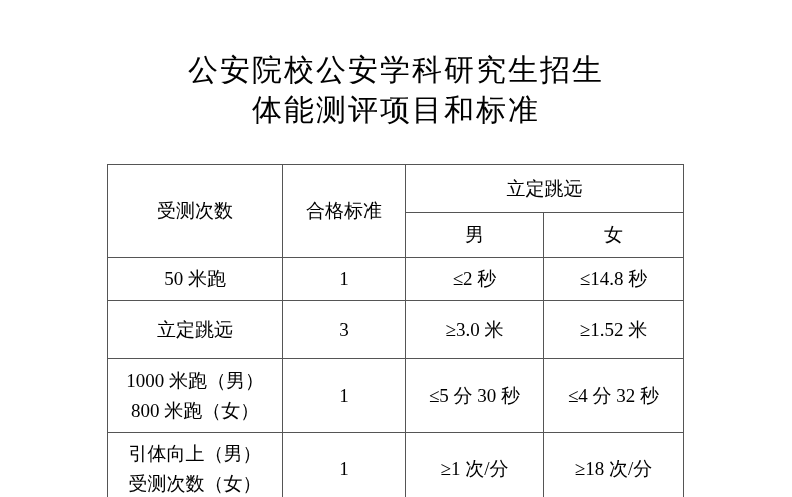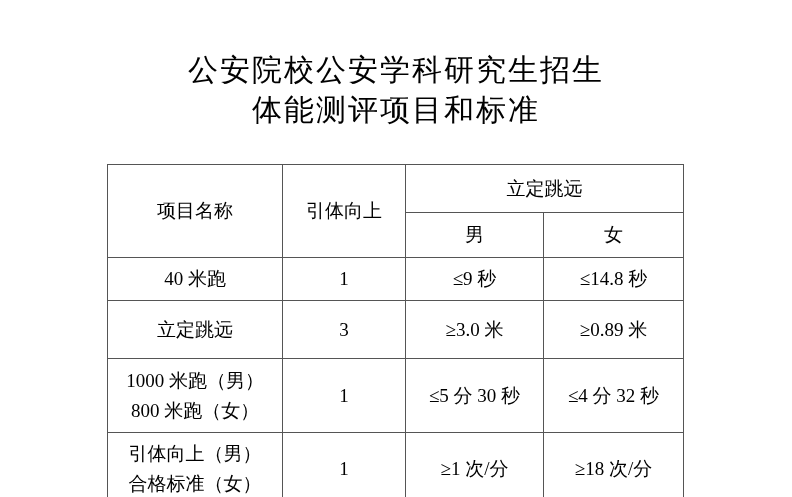--- a/index.html
+++ b/index.html
@@ -72,60 +72,60 @@
 
 <table class="fitness-table">
   <colgroup>
     <col class="c1">
       <col class="c2">
       <col class="c3">
       <col class="c4">
   </colgroup>
   <tbody>
     <tr class="hdr-a">
-      <th rowspan="2">项目名称</th>
-      <th rowspan="2">引体向上</th>
+      <th rowspan="2">受测次数</th>
+      <th rowspan="2">合格标准</th>
       <th colspan="2">立定跳远</th>
     </tr>
     <tr class="hdr-b">
       <th>男</th>
       <th>女</th>
     </tr>
 
     <tr class="row-1">
       <td>
-        <div>40 米跑</div>
+        <div>50 米跑</div>
       </td>
       <td>1</td>
-      <td>≤9 秒</td>
+      <td>≤2 秒</td>
       <td>≤14.8 秒</td>
     </tr>
 
     <tr class="row-2">
       <td>
         <div>立定跳远</div>
       </td>
       <td>3</td>
       <td>≥3.0 米</td>
-      <td>≥0.89 米</td>
+      <td>≥1.52 米</td>
     </tr>
 
     <tr class="row-3">
       <td class="project-multiline">
         <div>1000 米跑（男）</div>
         <div>800 米跑（女）</div>
       </td>
       <td>1</td>
       <td>≤5 分 30 秒</td>
       <td>≤4 分 32 秒</td>
     </tr>
 
     <tr class="row-4">
       <td class="project-multiline">
         <div>引体向上（男）</div>
-        <div>合格标准（女）</div>
+        <div>受测次数（女）</div>
       </td>
       <td>1</td>
       <td>≥1 次/分</td>
       <td>≥18 次/分</td>
     </tr>
   </tbody>
 </table>
 
 </body></html>

